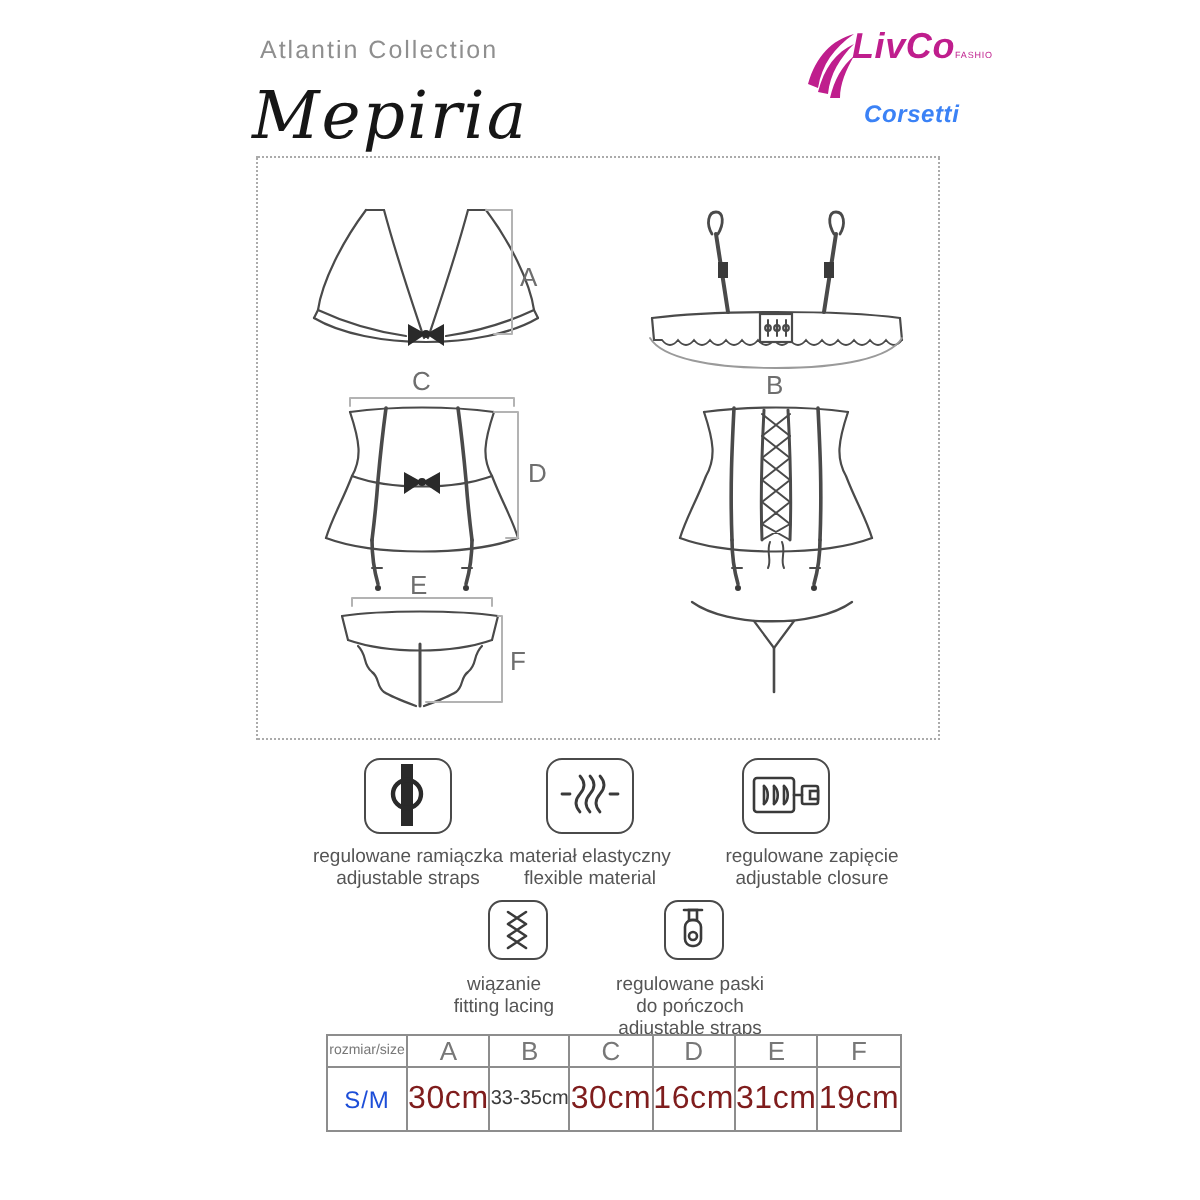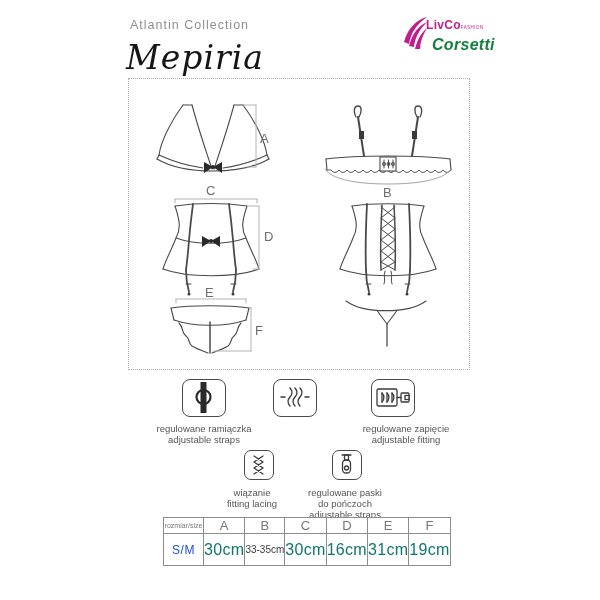--- a/index.html
+++ b/index.html
@@ -6,36 +6,36 @@
   * { margin:0; padding:0; box-sizing:border-box; }
   body { background:#fff; font-family:"Liberation Sans", sans-serif; }
   .page { position:relative; width:496px; height:600px; background:#fff; overflow:hidden; }
 
   .collection { position:absolute; left:130px; top:18px; font-size:12.5px; letter-spacing:1px; color:#8f8f8f; }
   .product-title { position:absolute; left:126px; top:38px; font-family:"DejaVu Serif", serif; font-style:italic; font-size:33px; color:#161616; letter-spacing:1px; }
 
   .logo { position:absolute; left:402px; top:12px; width:72px; height:40px; }
   .logo-wing { position:absolute; left:0; top:2px; }
   .logo-text { position:absolute; left:24px; top:6px; line-height:11px; white-space:nowrap; }
-  .brand1 { font-weight:bold; font-size:12px; color:var(--accent); letter-spacing:0.3px; }
+  .brand1 { font-weight:bold; font-style:italic; font-size:18px; color:var(--accent); letter-spacing:0.3px; }
   .brandf { font-size:4.5px; color:var(--accent); text-transform:uppercase; letter-spacing:0.4px; }
-  .brand2 { display:block; font-weight:bold; font-style:italic; font-size:16px; color:#15803d; margin-left:6px; margin-top:6px; letter-spacing:0.3px; }
+  .brand2 { display:block; font-weight:bold; font-style:italic; font-size:12px; color:#3b82f6; margin-left:6px; margin-top:19px; letter-spacing:0.3px; }
 
   .diagram-panel { position:absolute; left:128px; top:78px; width:342px; height:292px; border:1px dotted #ababab; }
   .mlabel { position:absolute; font-size:13px; color:#6e6e6e; letter-spacing:0.5px; }
 
   .feat-box { position:absolute; border:1.5px solid #4a4a4a; border-radius:8px; background:#fff; }
   .feat-caption { position:absolute; width:132px; text-align:center; font-size:9.5px; line-height:11px; color:#555; }
 
   .size-table { position:absolute; left:163px; top:517px; border-collapse:collapse; table-layout:fixed; }
   .size-table td, .size-table th { border:1px solid #8d8d8d; text-align:center; vertical-align:middle; background:#fff; font-weight:normal; }
   .size-table .corner { font-size:7px; color:#777; width:40px; height:13px; }
   .size-table .colhead { font-size:13px; color:#777; height:13px; }
   .size-table .rowsize { font-size:12px; color:#1d4ed8; height:32px; letter-spacing:0.5px; }
-  .size-table .val { font-size:16px; color:#0f766e; letter-spacing:0.3px; }
+  .size-table .val { font-size:16px; color:#7f1d1d; letter-spacing:0.3px; }
   .size-table .val-small { font-size:10px; color:#3c3c3c; }
   .c-a{width:41px}.c-b{width:40px}.c-c{width:41px}.c-d{width:39px}.c-e{width:39px}.c-f{width:39px}
 </style>
 </head>
 <body>
 
 <div class="page">
 
   <div class="collection">Atlantin Collection</div>
 
@@ -177,23 +177,27 @@
       <path d="M25,17.5 L29,17.5"></path>
       <rect x="29" y="13" width="8" height="9" rx="1"></rect>
       <rect x="33" y="15.5" width="4" height="4" fill="#fff"></rect>
     </svg>
   </div>
 
   <div class="feat-caption" style="left:138px; top:423px;">
     <span>regulowane ramiączka</span><br>
     <span>adjustable straps</span>
   </div>
+  <div class="feat-caption" style="left:229px; top:423px;">
+    <span>materiał elastyczny</span><br>
+    <span>flexible material</span>
+  </div>
   <div class="feat-caption" style="left:340px; top:423px;">
     <span>regulowane zapięcie</span><br>
-    <span>adjustable fitting</span>
+    <span>adjustable closure</span>
   </div>
 
   <div class="feat-box" style="left:244px; top:450px; width:30px; height:30px; border-radius:7px;">
     <svg width="27" height="27" viewBox="0 0 27 27" fill="none" stroke="#3a3a3a" stroke-width="1.3" stroke-linecap="round">
       <path d="M9,5 L18,11 M18,5 L9,11 M9,11 L18,17 M18,11 L9,17 M9,17 L18,23 M18,17 L9,23"></path>
     </svg>
   </div>
   <div class="feat-box" style="left:332px; top:450px; width:30px; height:30px; border-radius:7px;">
     <svg width="27" height="27" viewBox="0 0 27 27" fill="none" stroke="#3a3a3a" stroke-width="1.3" stroke-linecap="round">
       <path d="M9,4 L18,4"></path>

